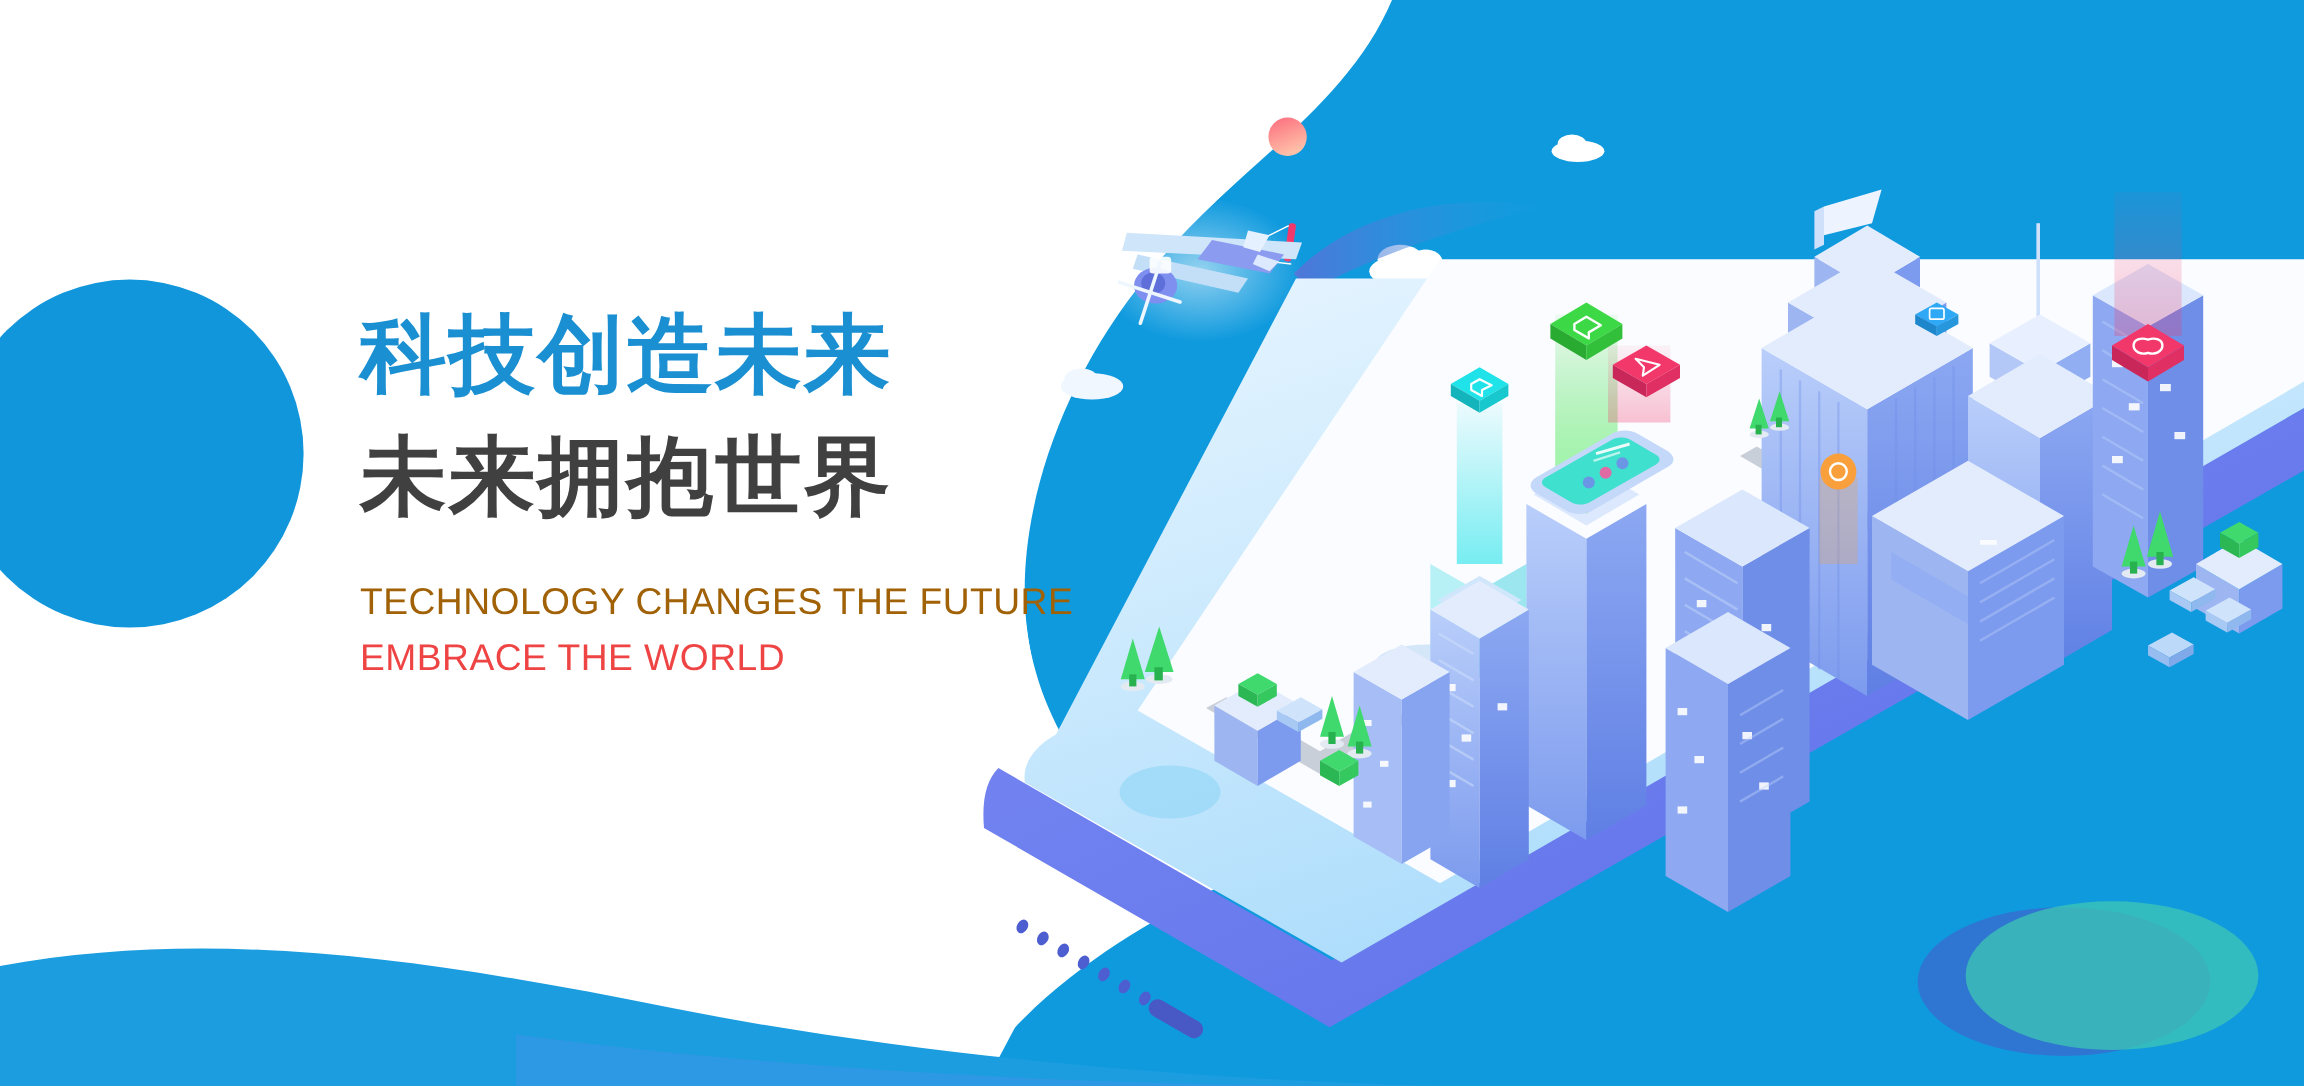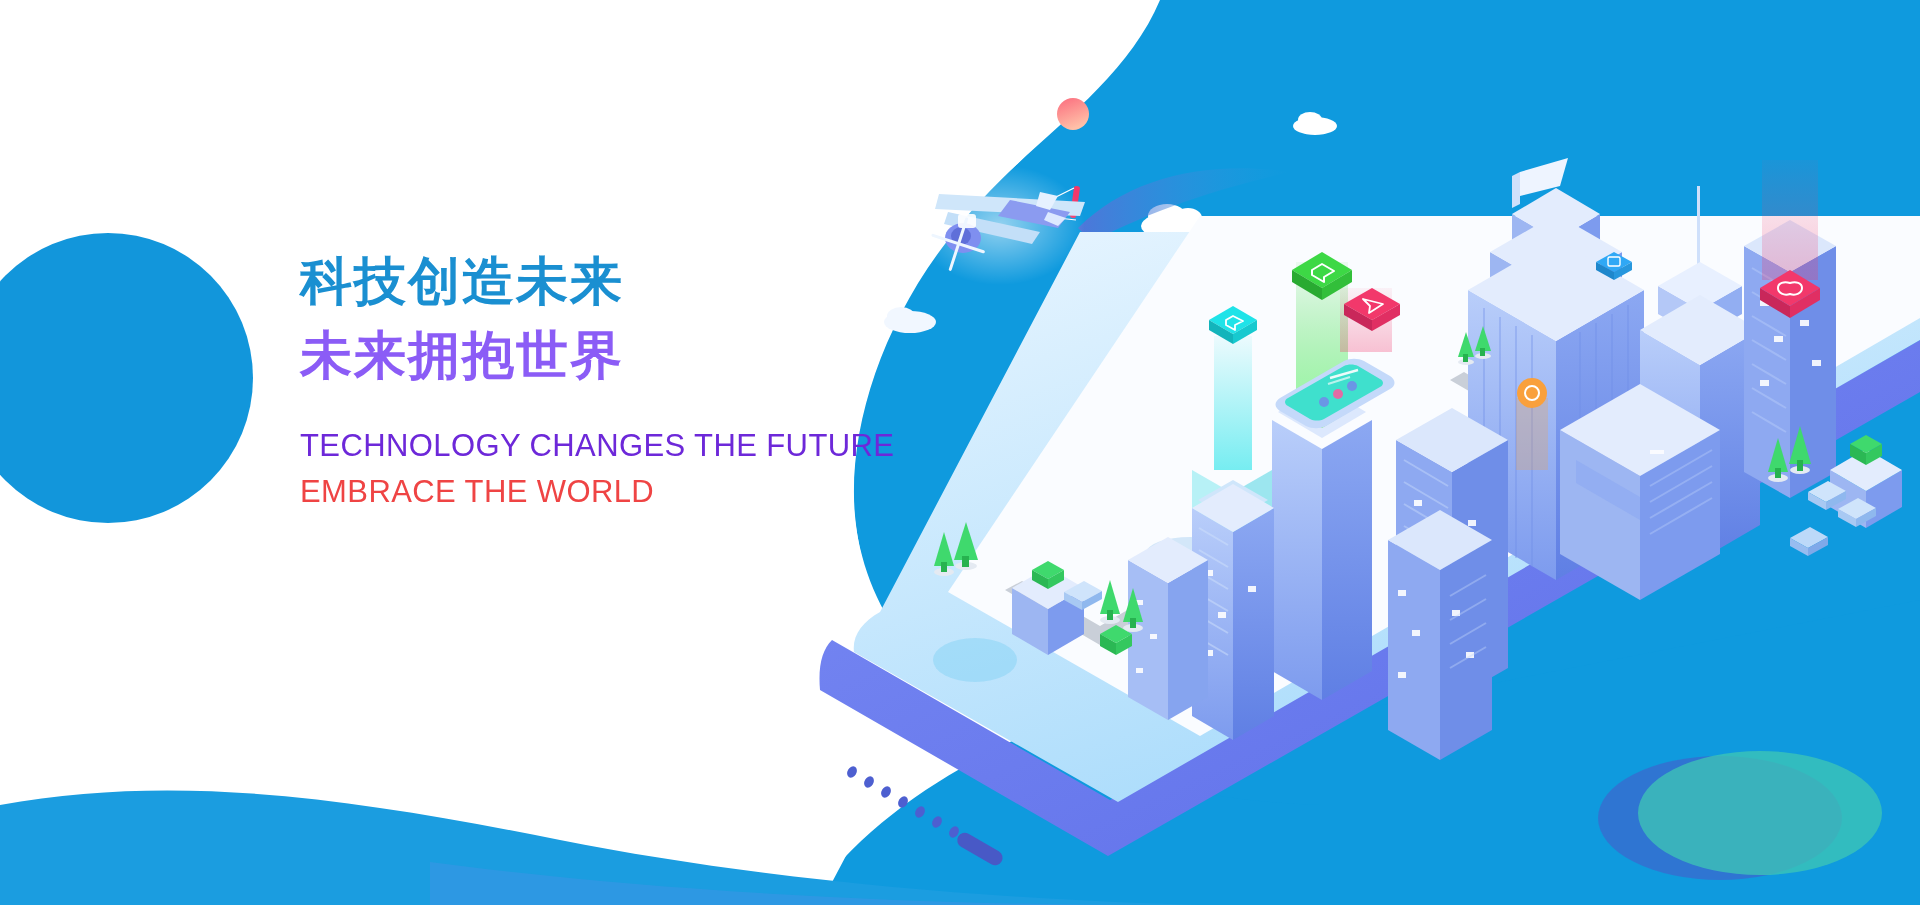--- a/index.html
+++ b/index.html
@@ -8,21 +8,21 @@
   #stage { position:relative; width:1920px; height:905px; background:#ffffff; overflow:hidden; }
 
   
   .bg-layer { position:absolute; inset:0; }
   .svg-abs { position:absolute; top:0; left:0; width:1920px; height:905px; }
 
   
   #text-block { position:absolute; left:300px; top:245px; width:640px; z-index:40; }
   .headline-line {
     font-family:"Liberation Sans", sans-serif;
-    font-size:52px; font-weight:bold; line-height:1.42;
+    font-size:72px; font-weight:bold; line-height:1.42;
     letter-spacing:2px; white-space:nowrap;
   }
   #subtitle { margin-top:30px; }
   .sub-line {
     font-size:31px; font-weight:normal; line-height:1.48;
     letter-spacing:0.4px; white-space:nowrap;
   }
 </style>
 </head>
 <body>
@@ -537,21 +537,21 @@
         <ellipse cx="1720" cy="818" rx="122" ry="62" fill="#4a58c8" opacity="0.55"></ellipse>
         <ellipse cx="1760" cy="813" rx="122" ry="62" fill="#3fc7b4" opacity="0.75"></ellipse>
         <ellipse cx="975" cy="660" rx="42" ry="22" fill="#7fd0f5" opacity="0.45"></ellipse>
       </g>
     </svg>
   </div>
 
   <div id="text-block">
     <div id="headline">
       <div class="headline-line" style="color:#1a8fd1">科技创造未来</div>
-      <div class="headline-line" style="color:#8b5cf6">未来拥抱世界</div>
+      <div class="headline-line" style="color:#404040">未来拥抱世界</div>
     </div>
     <div id="subtitle">
-      <div class="sub-line" style="color:#6d28d9">TECHNOLOGY CHANGES THE FUTURE</div>
+      <div class="sub-line" style="color:#a16207">TECHNOLOGY CHANGES THE FUTURE</div>
       <div class="sub-line" style="color:#ef4444">EMBRACE THE WORLD</div>
     </div>
   </div>
 
 </div>
 
 </body></html>

